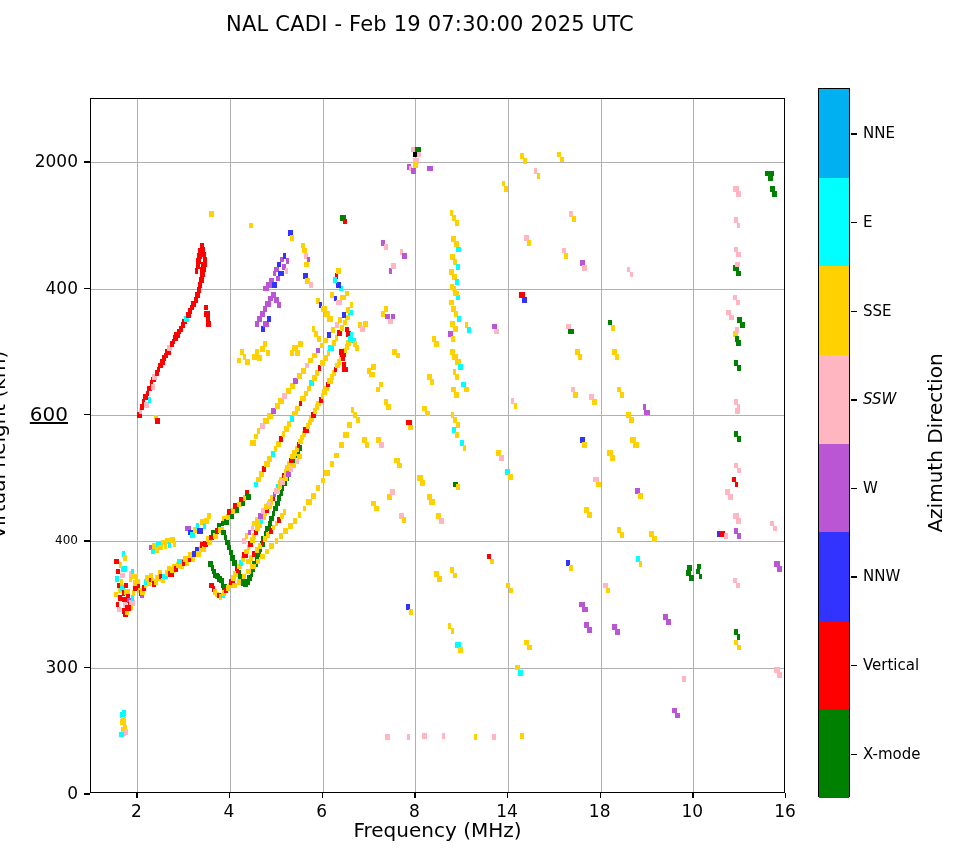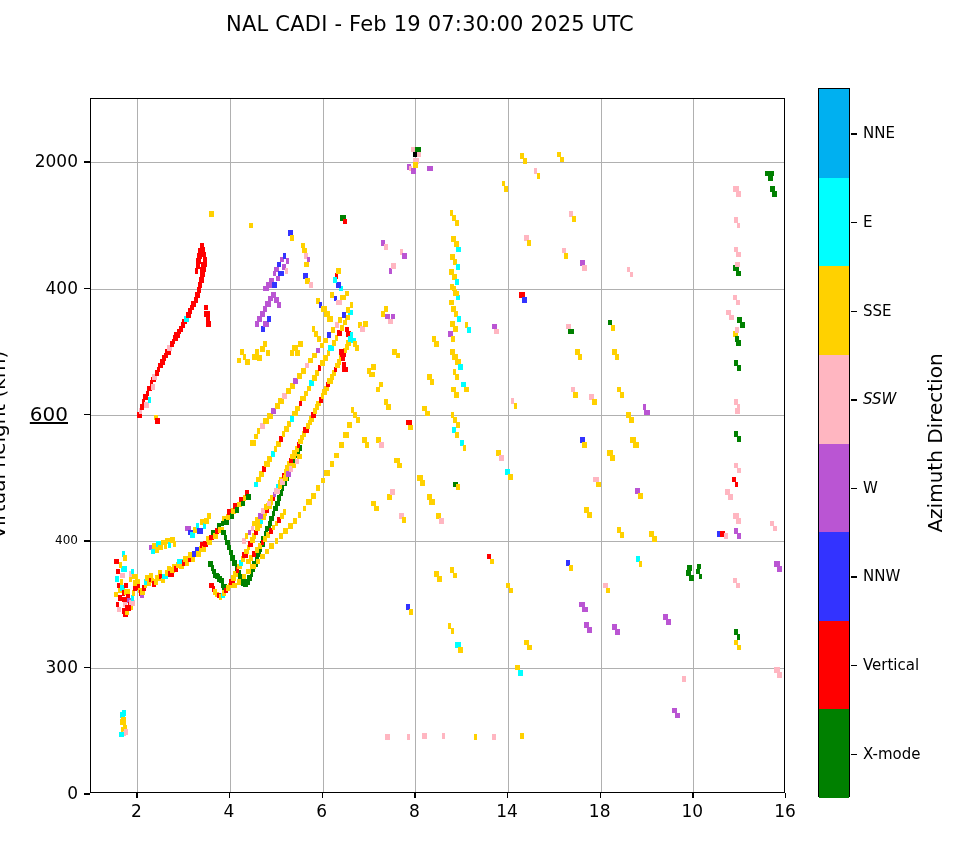--- a/index.html
+++ b/index.html
@@ -900,20 +900,21 @@
       <div class="tk" style="position: absolute; left: 84px; top: 540.273px; width: 6px; height: 1.5px; background: rgb(0, 0, 0);"></div>
       <div style="position: absolute; left: 78px; top: 540.273px; transform: translate(-100%, -50%); font-size: 12px;">400</div>
       <div class="tk" style="position: absolute; left: 84px; top: 413.909px; width: 6px; height: 1.5px; background: rgb(0, 0, 0);"></div>
       <div style="position: absolute; left: 68px; top: 413.909px; transform: translate(-100%, -50%); font-size: 20px; text-decoration: underline;">600</div>
       <div class="tk" style="position: absolute; left: 84px; top: 287.545px; width: 6px; height: 1.5px; background: rgb(0, 0, 0);"></div>
       <div style="position: absolute; left: 78px; top: 287.545px; transform: translate(-100%, -50%); font-size: 17px;">400</div>
       <div class="tk" style="position: absolute; left: 84px; top: 161.182px; width: 6px; height: 1.5px; background: rgb(0, 0, 0);"></div>
       <div style="position: absolute; left: 78px; top: 161.182px; transform: translate(-100%, -50%); font-size: 17px;">2000</div>
     </div>
 
+  <div id="xtitle">Frequency (MHz)</div>
   <div id="ytitle">Virtual height (km)</div>
 
   <div id="cbar">
       <div class="cseg" style="top: 0px; height: 88.625px; background: rgb(0, 176, 240);"></div>
       <div class="ctk" style="top: 44.3125px;"></div>
       <div class="clab" style="top: 44.3125px;">NNE</div>
       <div class="cseg" style="top: 88.625px; height: 88.625px; background: rgb(0, 255, 255);"></div>
       <div class="ctk" style="top: 132.938px;"></div>
       <div class="clab" style="top: 132.938px;">E</div>
       <div class="cseg" style="top: 177.25px; height: 88.625px; background: rgb(255, 209, 0);"></div>

